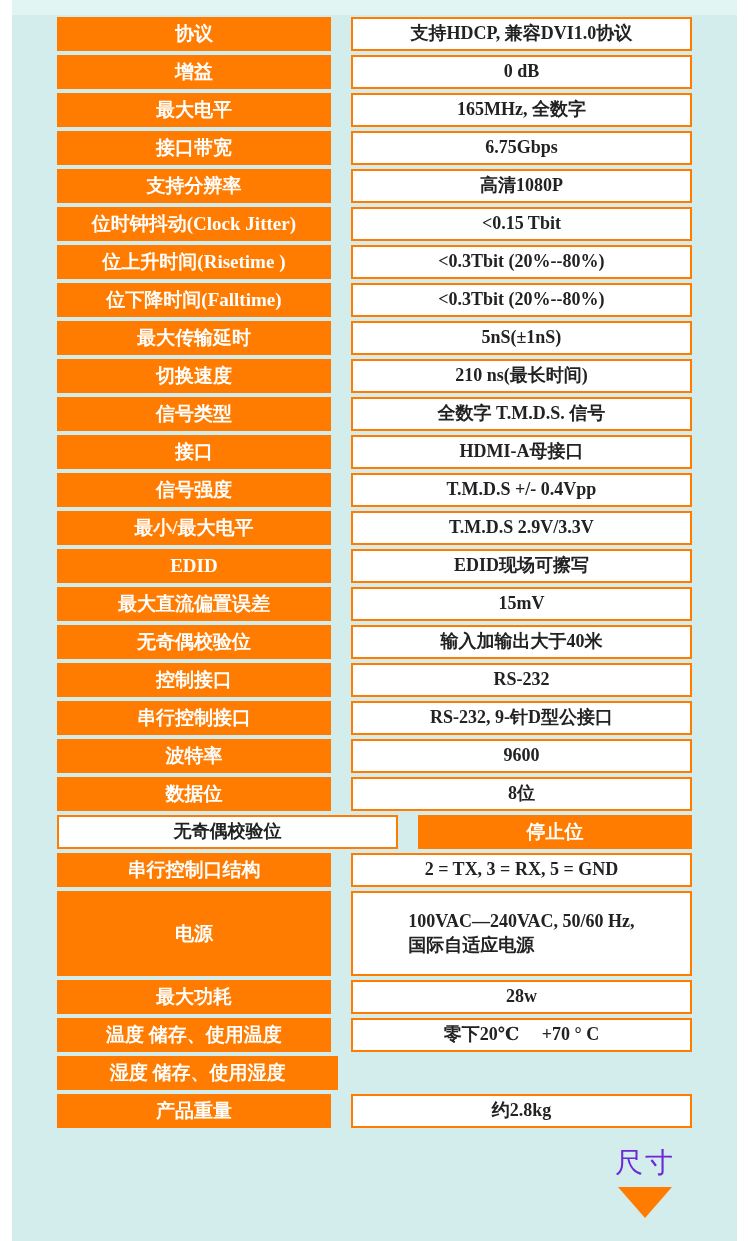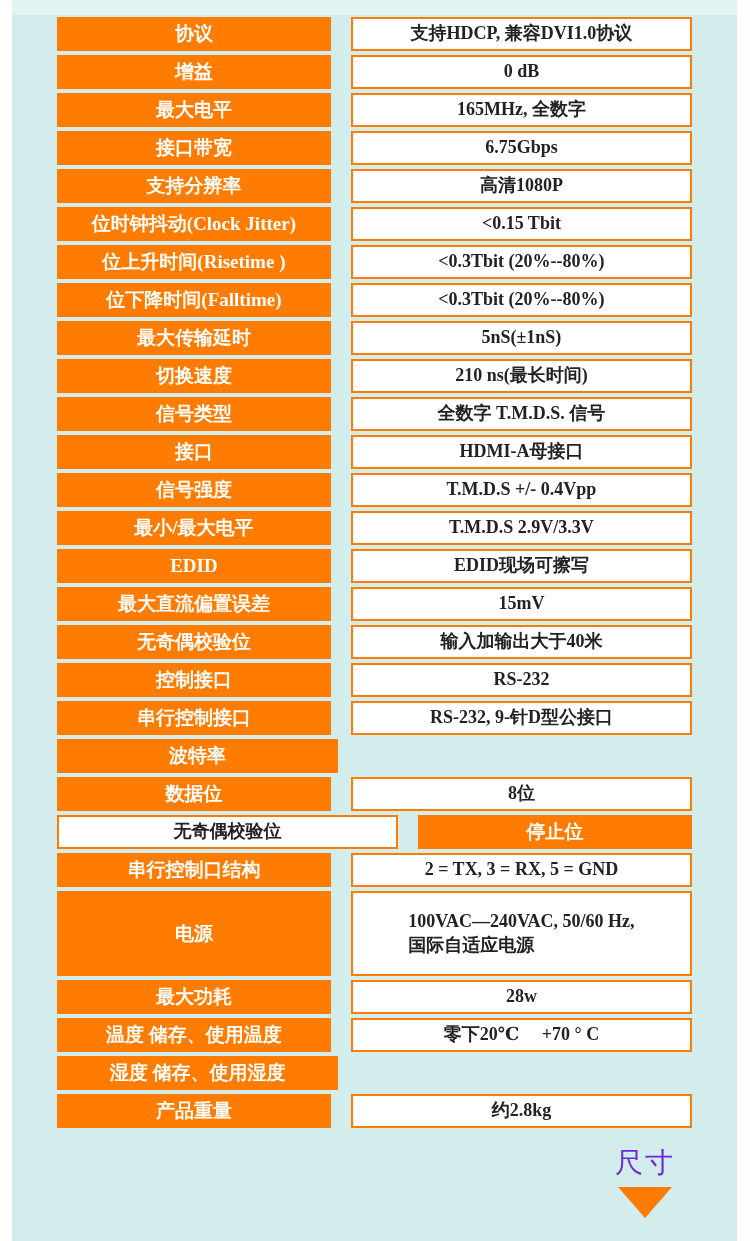--- a/index.html
+++ b/index.html
@@ -169,20 +169,21 @@
       <div class="spec-row">
         <div class="cell label">控制接口</div>
         <div class="cell value">RS-232</div>
       </div>
       <div class="spec-row">
         <div class="cell label">串行控制接口</div>
         <div class="cell value">RS-232, 9-针D型公接口</div>
       </div>
       <div class="spec-row">
         <div class="cell label">波特率</div>
+        <div class="cell value">9600</div>
       </div>
       <div class="spec-row">
         <div class="cell label">数据位</div>
         <div class="cell value">8位</div>
       </div>
       <div class="spec-row">
         <div class="cell value">无奇偶校验位</div>
         <div class="cell label">停止位</div>
       </div>
       <div class="spec-row">

